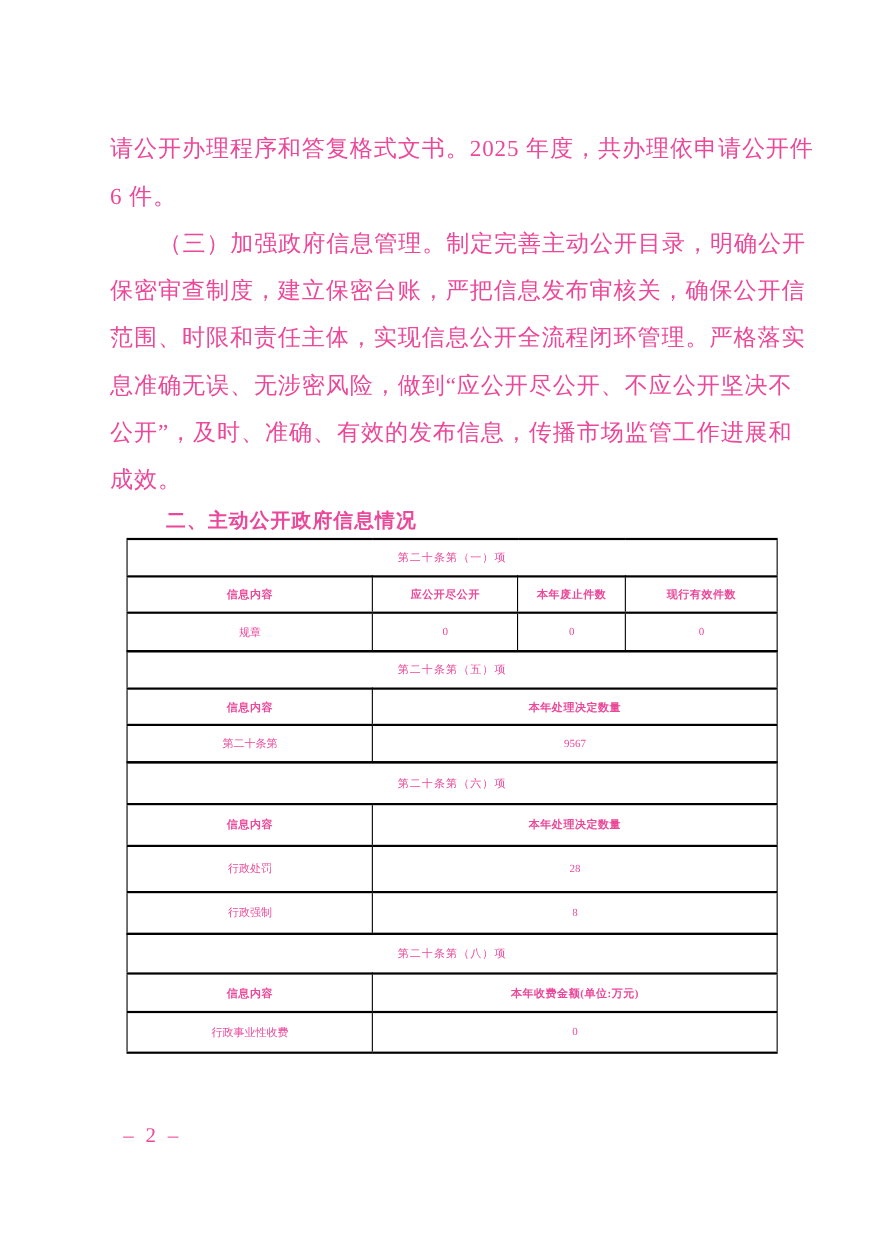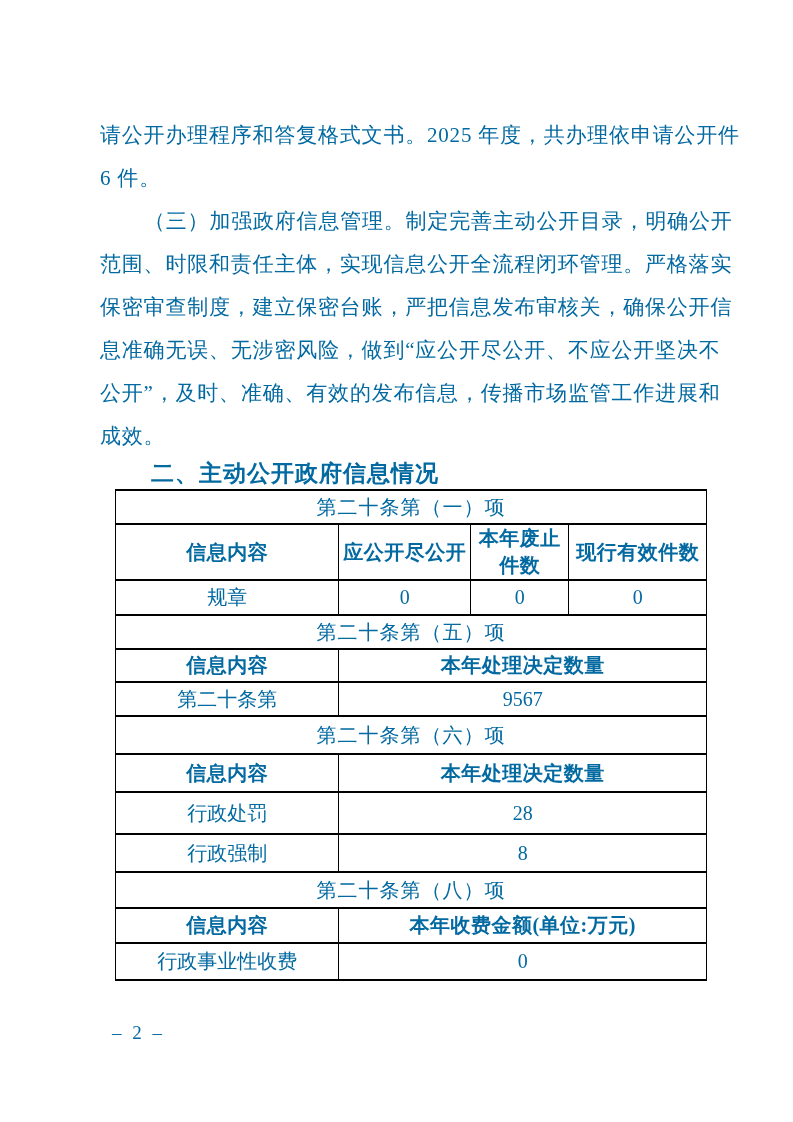--- a/index.html
+++ b/index.html
@@ -2,60 +2,60 @@
 <html lang="zh"><head>
 <meta charset="utf-8">
 <style>
   * { margin: 0; padding: 0; box-sizing: border-box; }
   html, body { background: #ffffff; }
   .page {
     position: relative;
     width: 793px;
     height: 1122px;
     background: #ffffff;
-    color: #0369a1;
+    color: #ec4899;
     font-family: "Liberation Serif", "DejaVu Serif", serif;
     overflow: hidden;
   }
   .content {
     position: absolute;
     left: 100px;
     top: 114px;
     width: 610px;
   }
   .para .line {
     font-size: 21px;
     height: 43px;
     line-height: 43px;
     letter-spacing: 0.8px;
     white-space: nowrap;
   }
   .para .line.indent { text-indent: 44px; }
   .heading {
     font-family: "Liberation Sans", "DejaVu Sans", sans-serif;
     font-weight: bold;
-    font-size: 23px;
+    font-size: 18px;
     line-height: 31px;
     padding-left: 51px;
     letter-spacing: 1px;
   }
   table.t {
     border-collapse: collapse;
     table-layout: fixed;
     width: 592px;
     margin-left: 15px;
   }
   table.t.stack { margin-top: -2px; }
   table.t td, table.t th {
     border: 1px solid #000;
     border-top-width: 2px;
     border-bottom-width: 2px;
     text-align: center;
     vertical-align: middle;
-    font-size: 20px;
+    font-size: 10px;
     font-weight: normal;
     padding: 0;
     overflow: hidden;
   }
   table.t th { font-weight: bold; letter-spacing: 0.5px; }
   tr.r-sec td { letter-spacing: 1px; }
   td.val { font-size: 15px; }
   td.vtop { vertical-align: top; padding-top: 2px; font-family: Liberation Serif, serif; }
   td.vbottom { vertical-align: bottom; padding-bottom: 4px; }
   
@@ -87,22 +87,22 @@
 <div class="page">
   <div class="content">
 
     <div class="para">
       <div class="line">请公开办理程序和答复格式文书。2025 年度，共办理依申请公开件</div>
       <div class="line">6 件。</div>
     </div>
 
     <div class="para">
       <div class="line indent">（三）加强政府信息管理。制定完善主动公开目录，明确公开</div>
+      <div class="line">保密审查制度，建立保密台账，严把信息发布审核关，确保公开信</div>
       <div class="line">范围、时限和责任主体，实现信息公开全流程闭环管理。严格落实</div>
-      <div class="line">保密审查制度，建立保密台账，严把信息发布审核关，确保公开信</div>
       <div class="line">息准确无误、无涉密风险，做到“应公开尽公开、不应公开坚决不</div>
       <div class="line">公开”，及时、准确、有效的发布信息，传播市场监管工作进展和</div>
       <div class="line">成效。</div>
     </div>
 
     <div class="heading">二、主动公开政府信息情况</div>
 
     <table class="t">
       <colgroup>
           <col class="c1">

